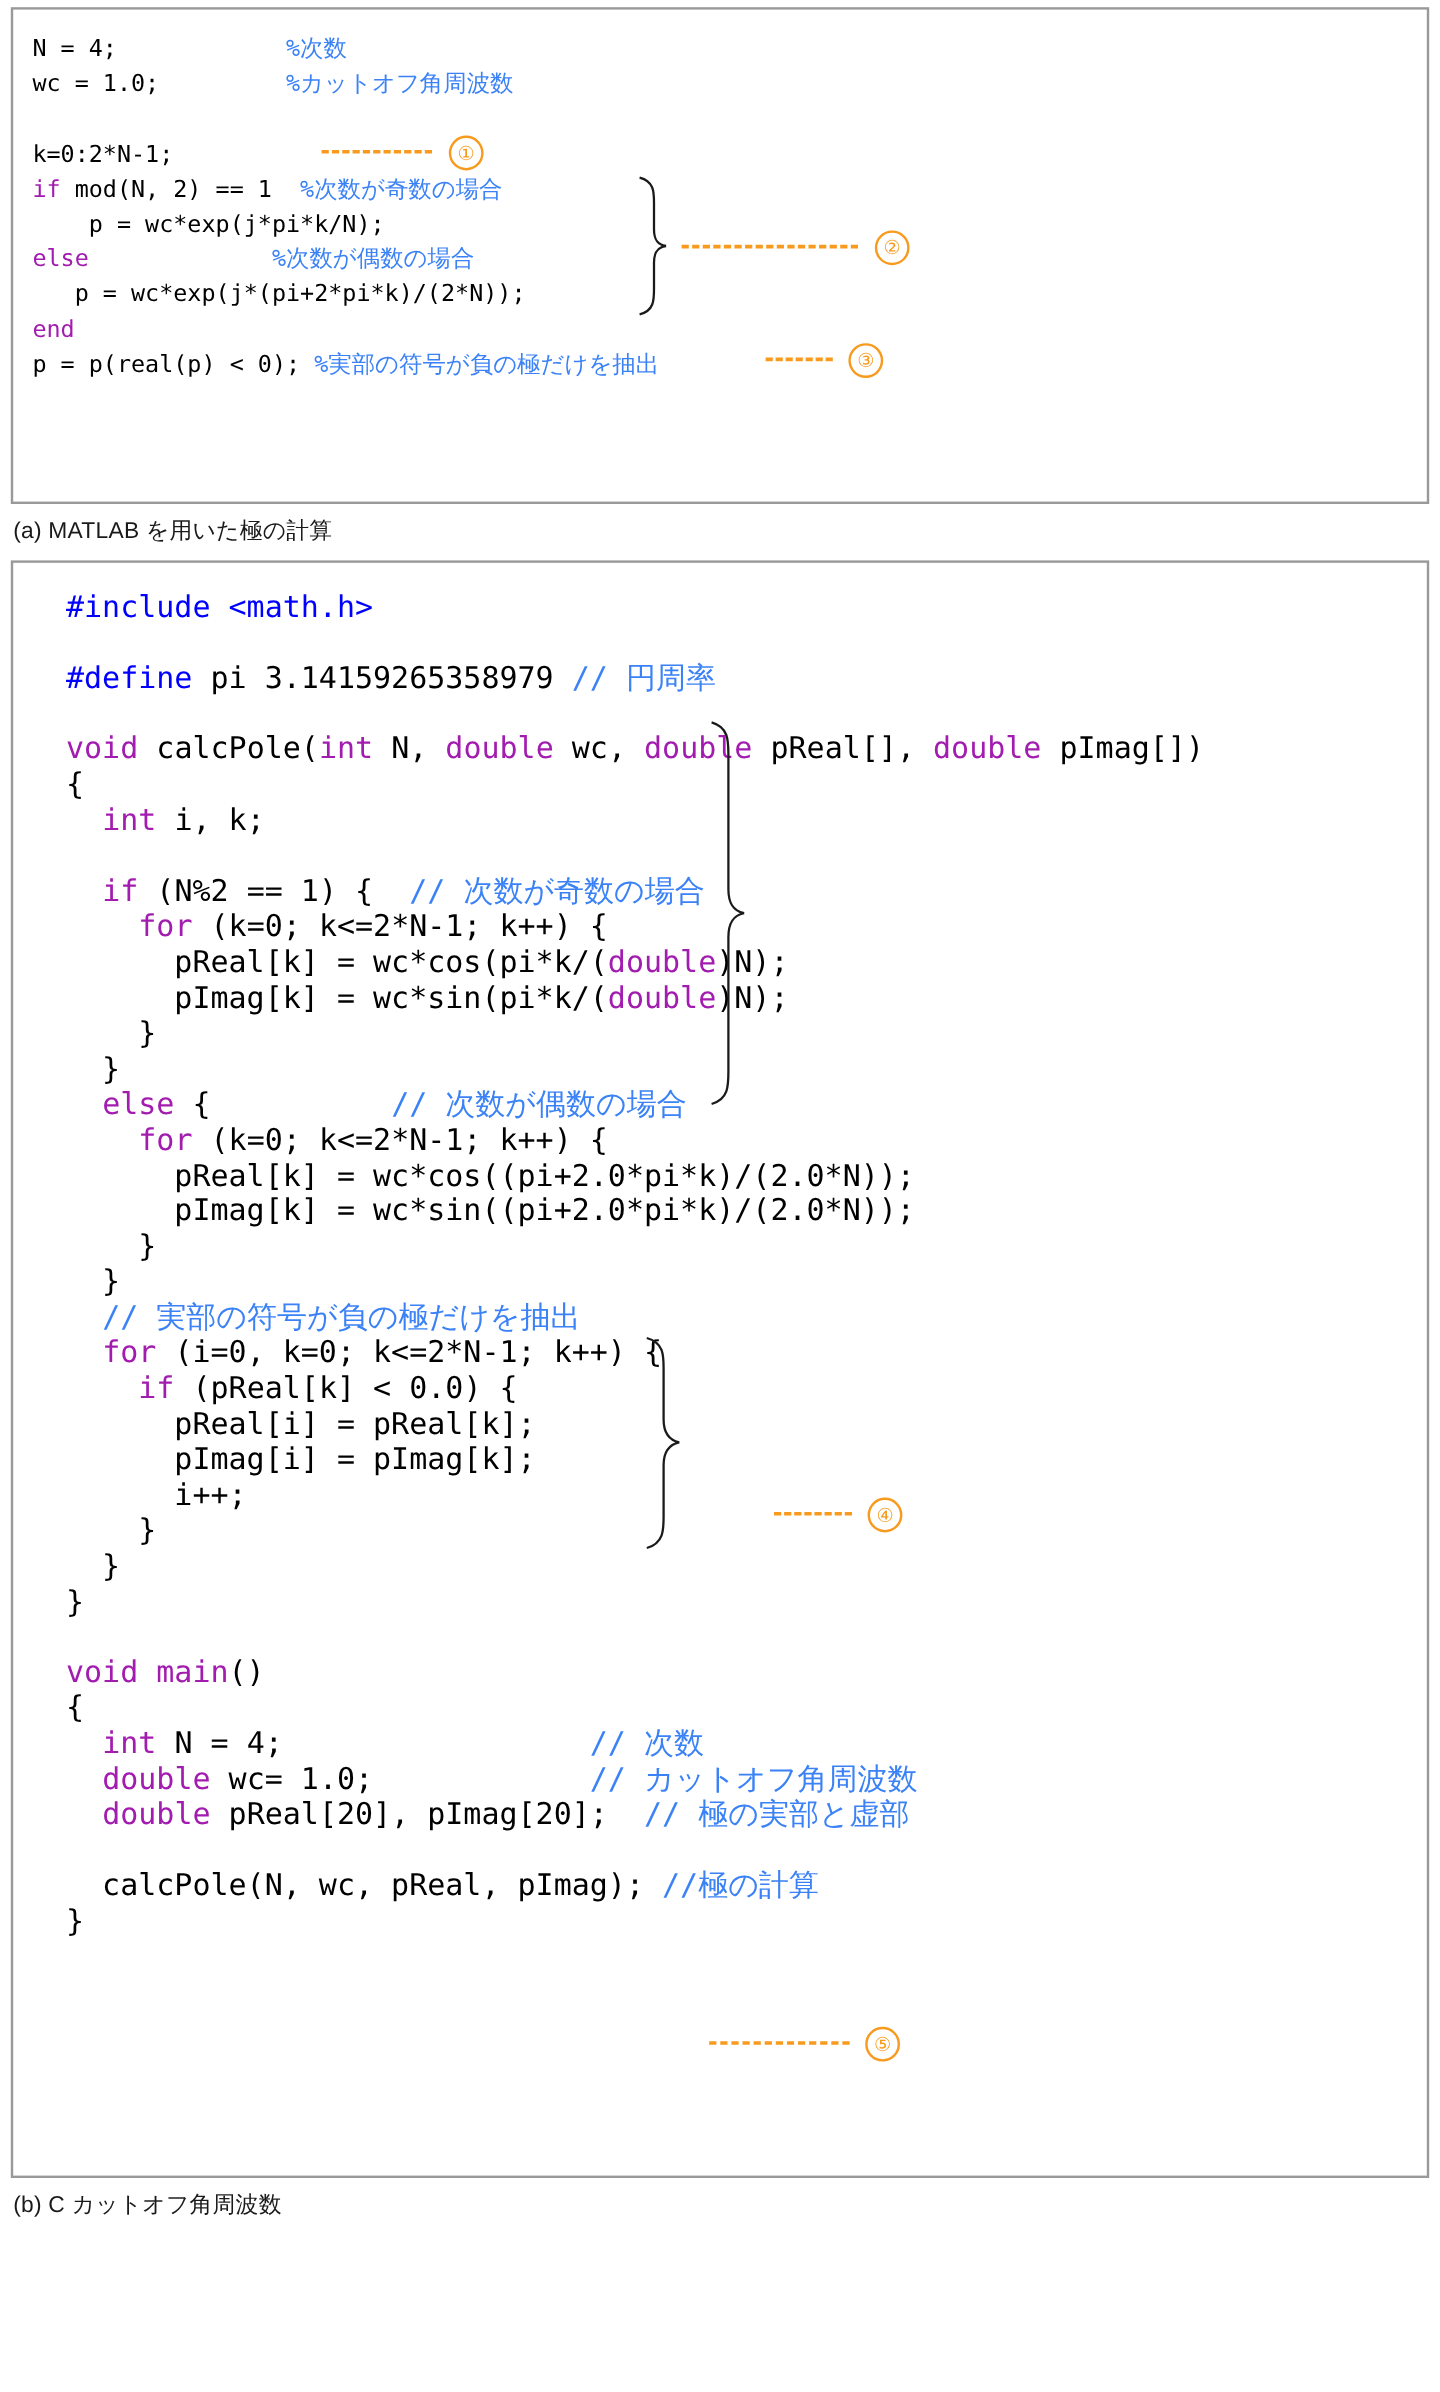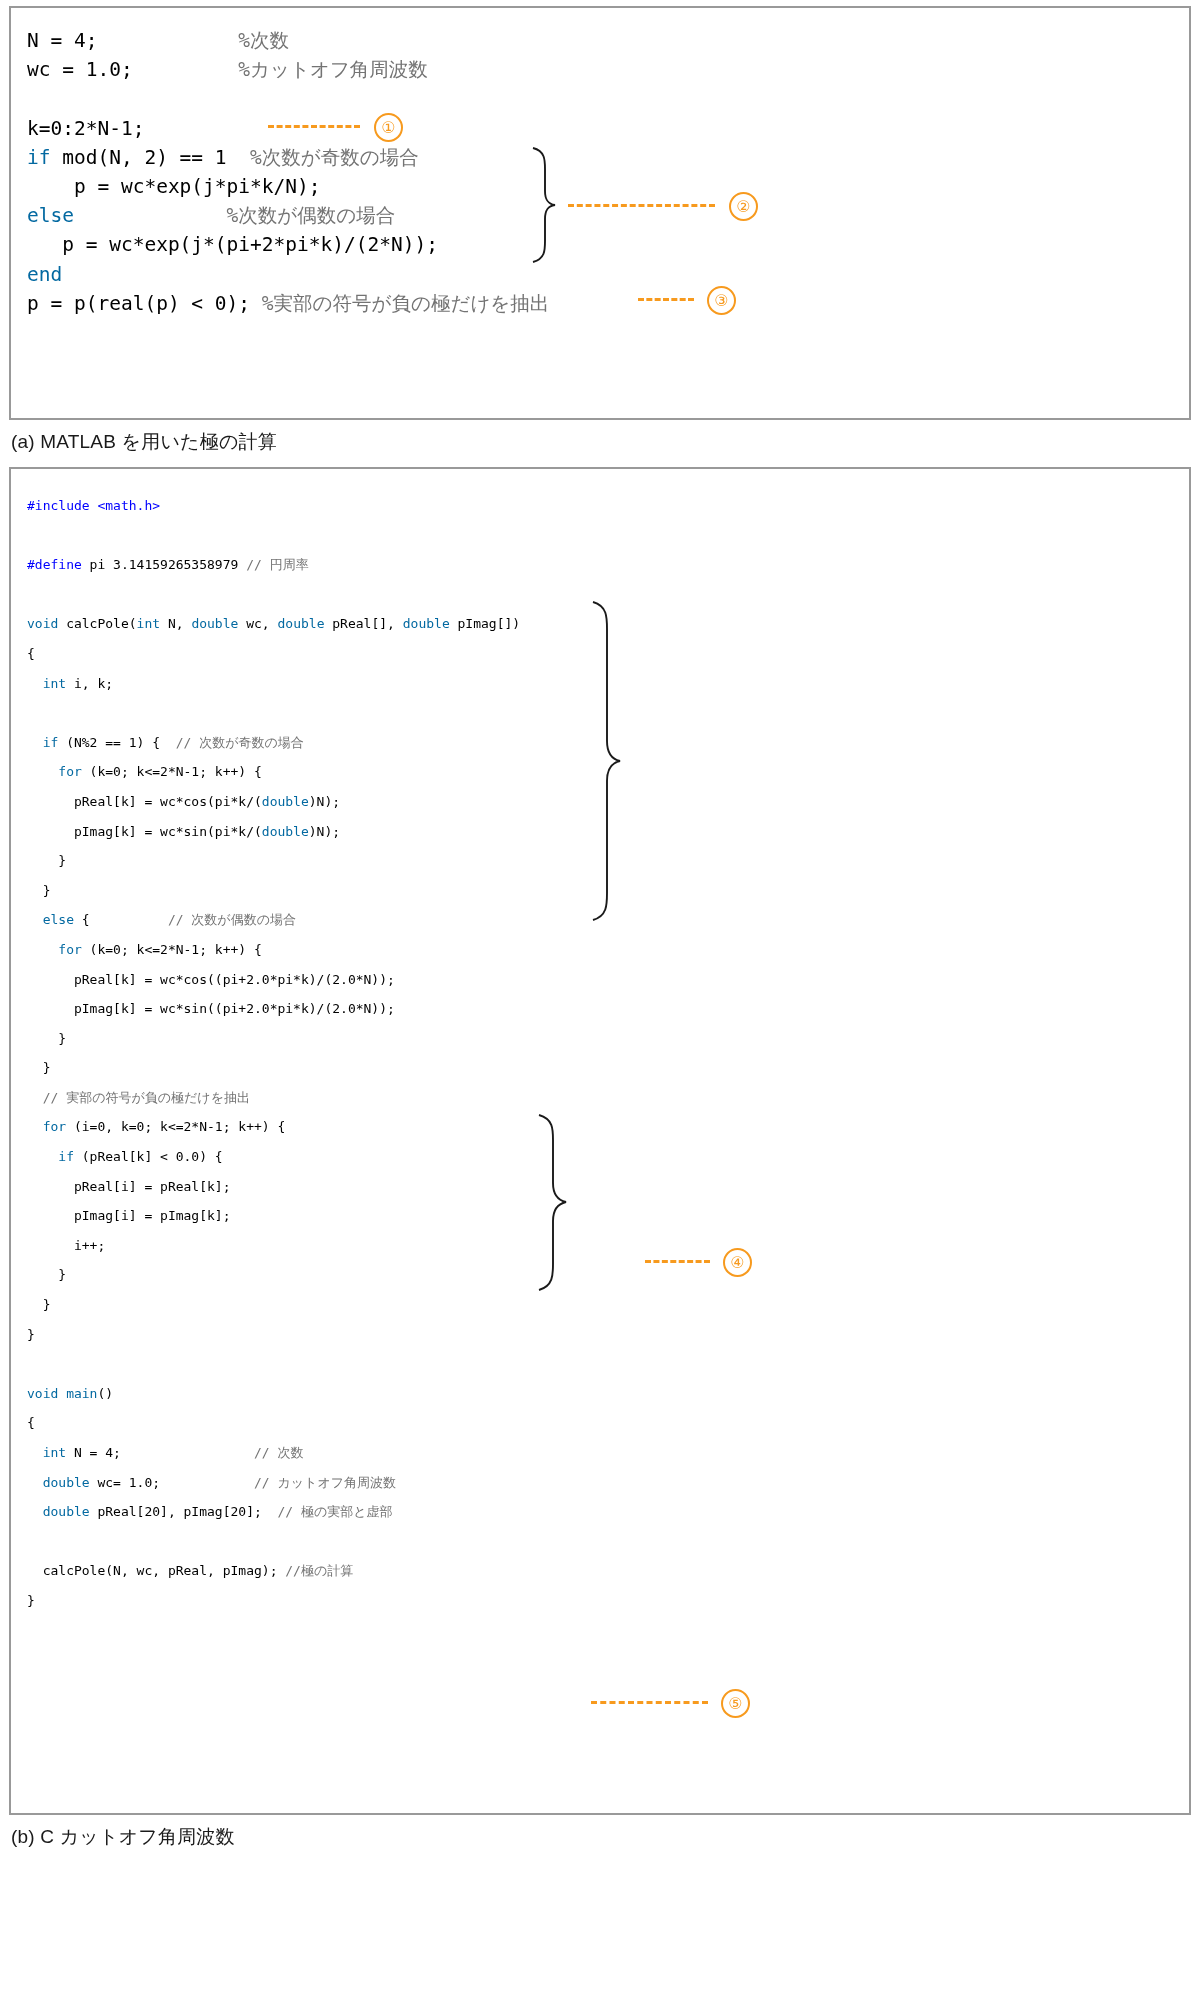--- a/index.html
+++ b/index.html
@@ -37,28 +37,28 @@
   .code {
     position: relative;
     font-family: "DejaVu Sans Mono", "Liberation Mono", monospace;
     font-size: 19.5px;
     line-height: 29.2px;
     white-space: pre;
     letter-spacing: 0px;
     color: #000000;
   }
   #panel-a .code { padding: 18px 0 0 16px; }
-  #panel-b .code { padding: 22px 0 0 16px; font-size: 13px; line-height: 29.6px; }
+  #panel-b .code { padding: 22px 0 0 16px; font-size: 25px; line-height: 29.6px; margin-left: 28px; }
 
   .ln { display: block; height: 29.2px; }
   #panel-b .ln { height: 29.6px; }
   .ln.blank { }
 
-  .kw  { color: #0369a1; }
-  .cm  { color: #737373; }
+  .kw  { color: #a21caf; }
+  .cm  { color: #3b82f6; }
   .pp  { color: #0000ff; }
 
   
   .caption {
     font-family: "Liberation Sans", sans-serif;
     font-size: 19px;
     color: #1a1a1a;
     margin: 9px 0 0 11px;
     letter-spacing: 0.2px;
   }

